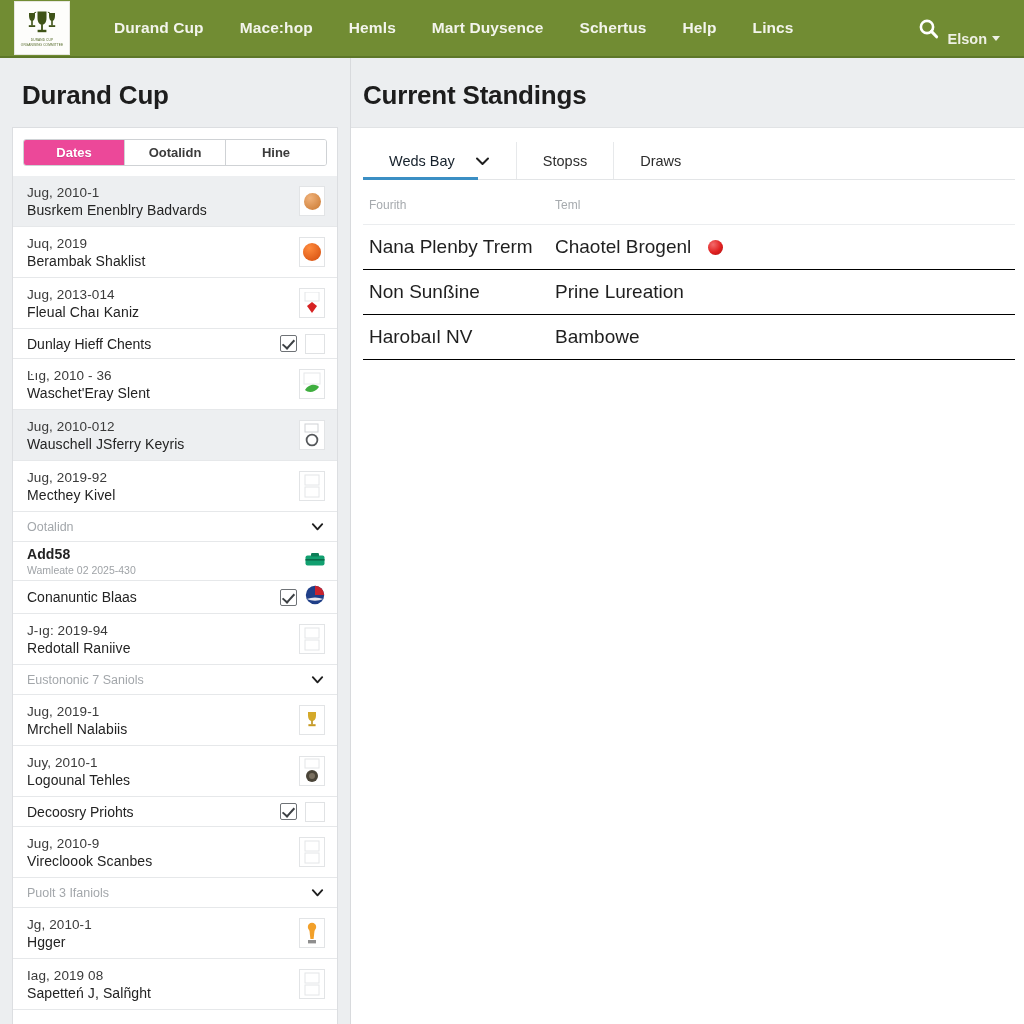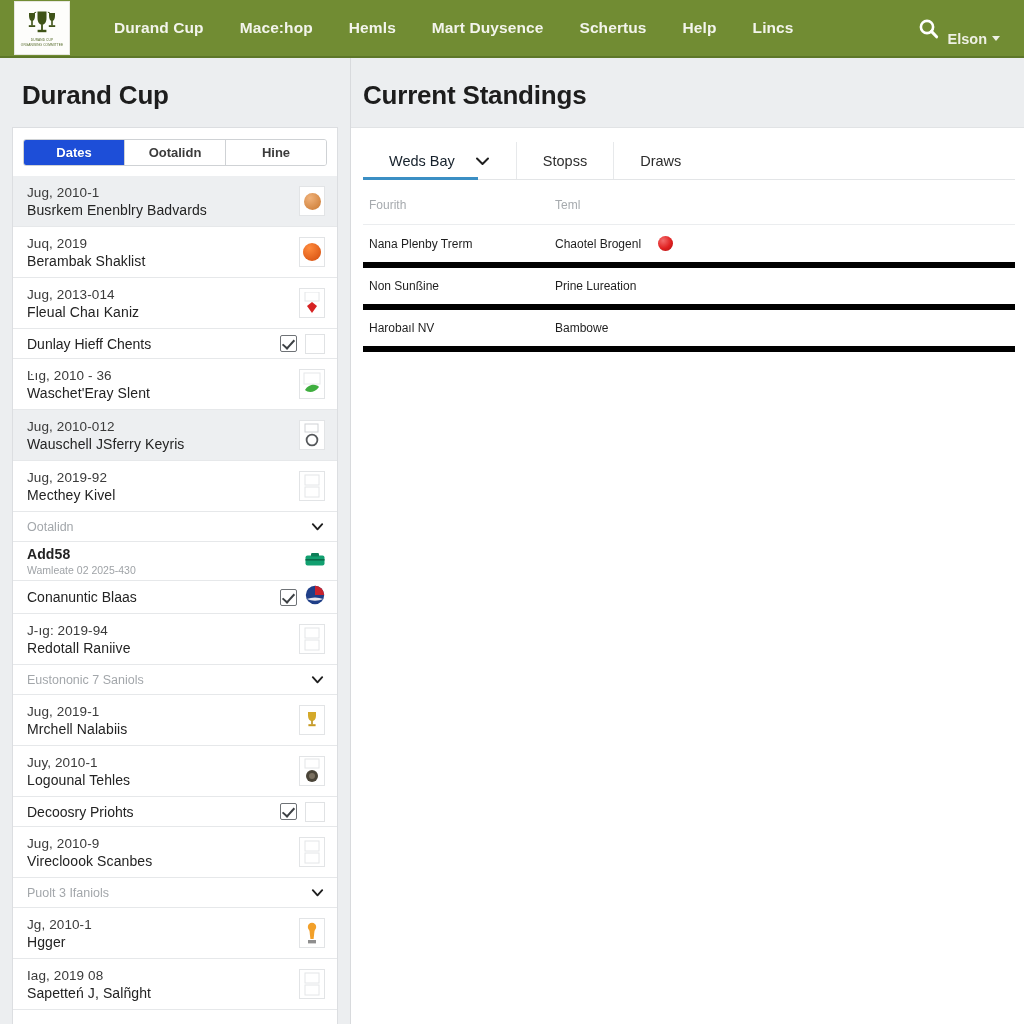--- a/index.html
+++ b/index.html
@@ -152,21 +152,21 @@
     font-size: 13px;
     font-weight: 700;
     color: #3b3b3b;
     background: #ffffff;
     border-right: 1px solid #cfd2d5;
     cursor: pointer;
     user-select: none;
   }
   .seg-btn:last-child { border-right: none; }
   .seg-btn.active {
-    background: #1d4ed8;
+    background: #ec4899;
     color: #ffffff;
     text-shadow: 0 1px 0 rgba(0,0,0,.12);
   }
 
   
   .ev-list {
     flex: 1 1 auto;
     overflow: hidden;
   }
   .ev-row {
@@ -310,24 +310,24 @@
   }
   .std-table th {
     text-align: left;
     font-size: 12px;
     font-weight: 400;
     color: #a6aaae;
     padding: 10px 6px 12px 6px;
     border-bottom: 1px solid #ebedef;
   }
   .std-table td {
-    font-size: 12px;
+    font-size: 19px;
     color: #1f1f1f;
     padding: 11px 6px 11px 6px;
-    border-bottom: 6px solid #000000;
+    border-bottom: 1px solid #000000;
     white-space: nowrap;
   }
   .cellflex { display: flex; align-items: center; gap: 17px; }
   .redball {
     width: 15px; height: 15px;
     border-radius: 50%;
     background: radial-gradient(circle at 34% 30%, #f36b6b 0%, #e02020 55%, #a81212 100%);
     display: inline-block;
     flex: 0 0 auto;
   }

